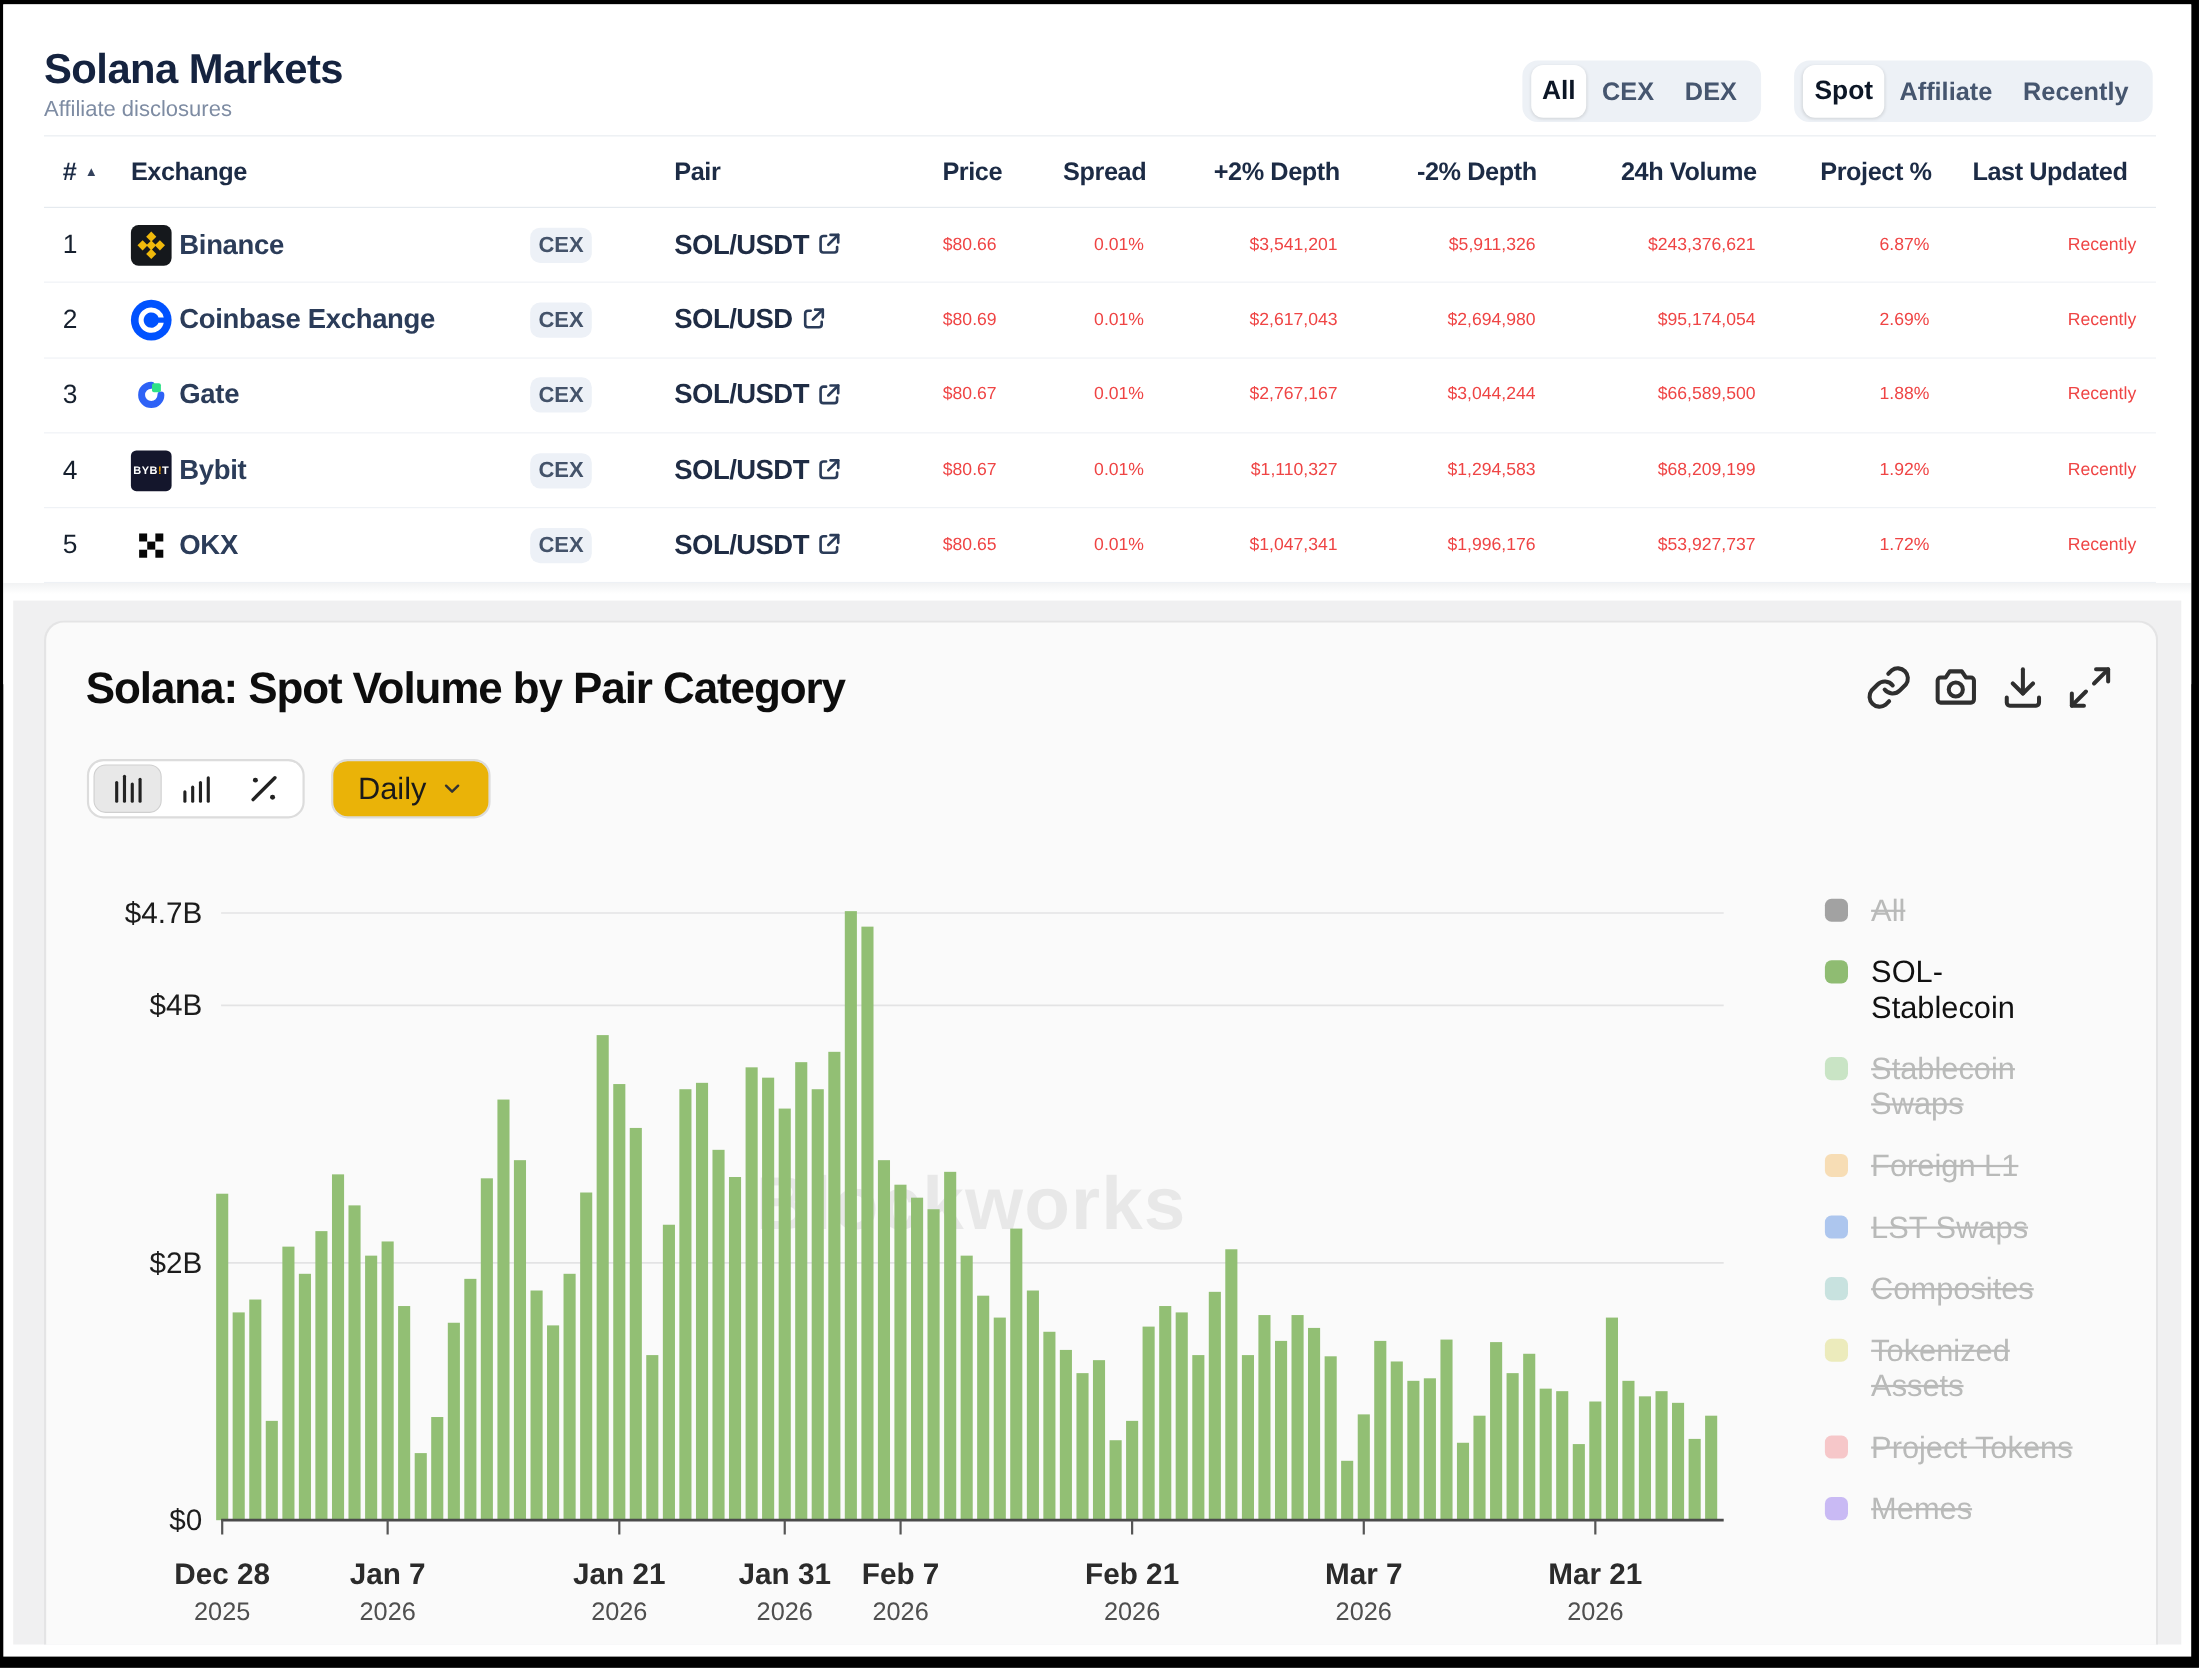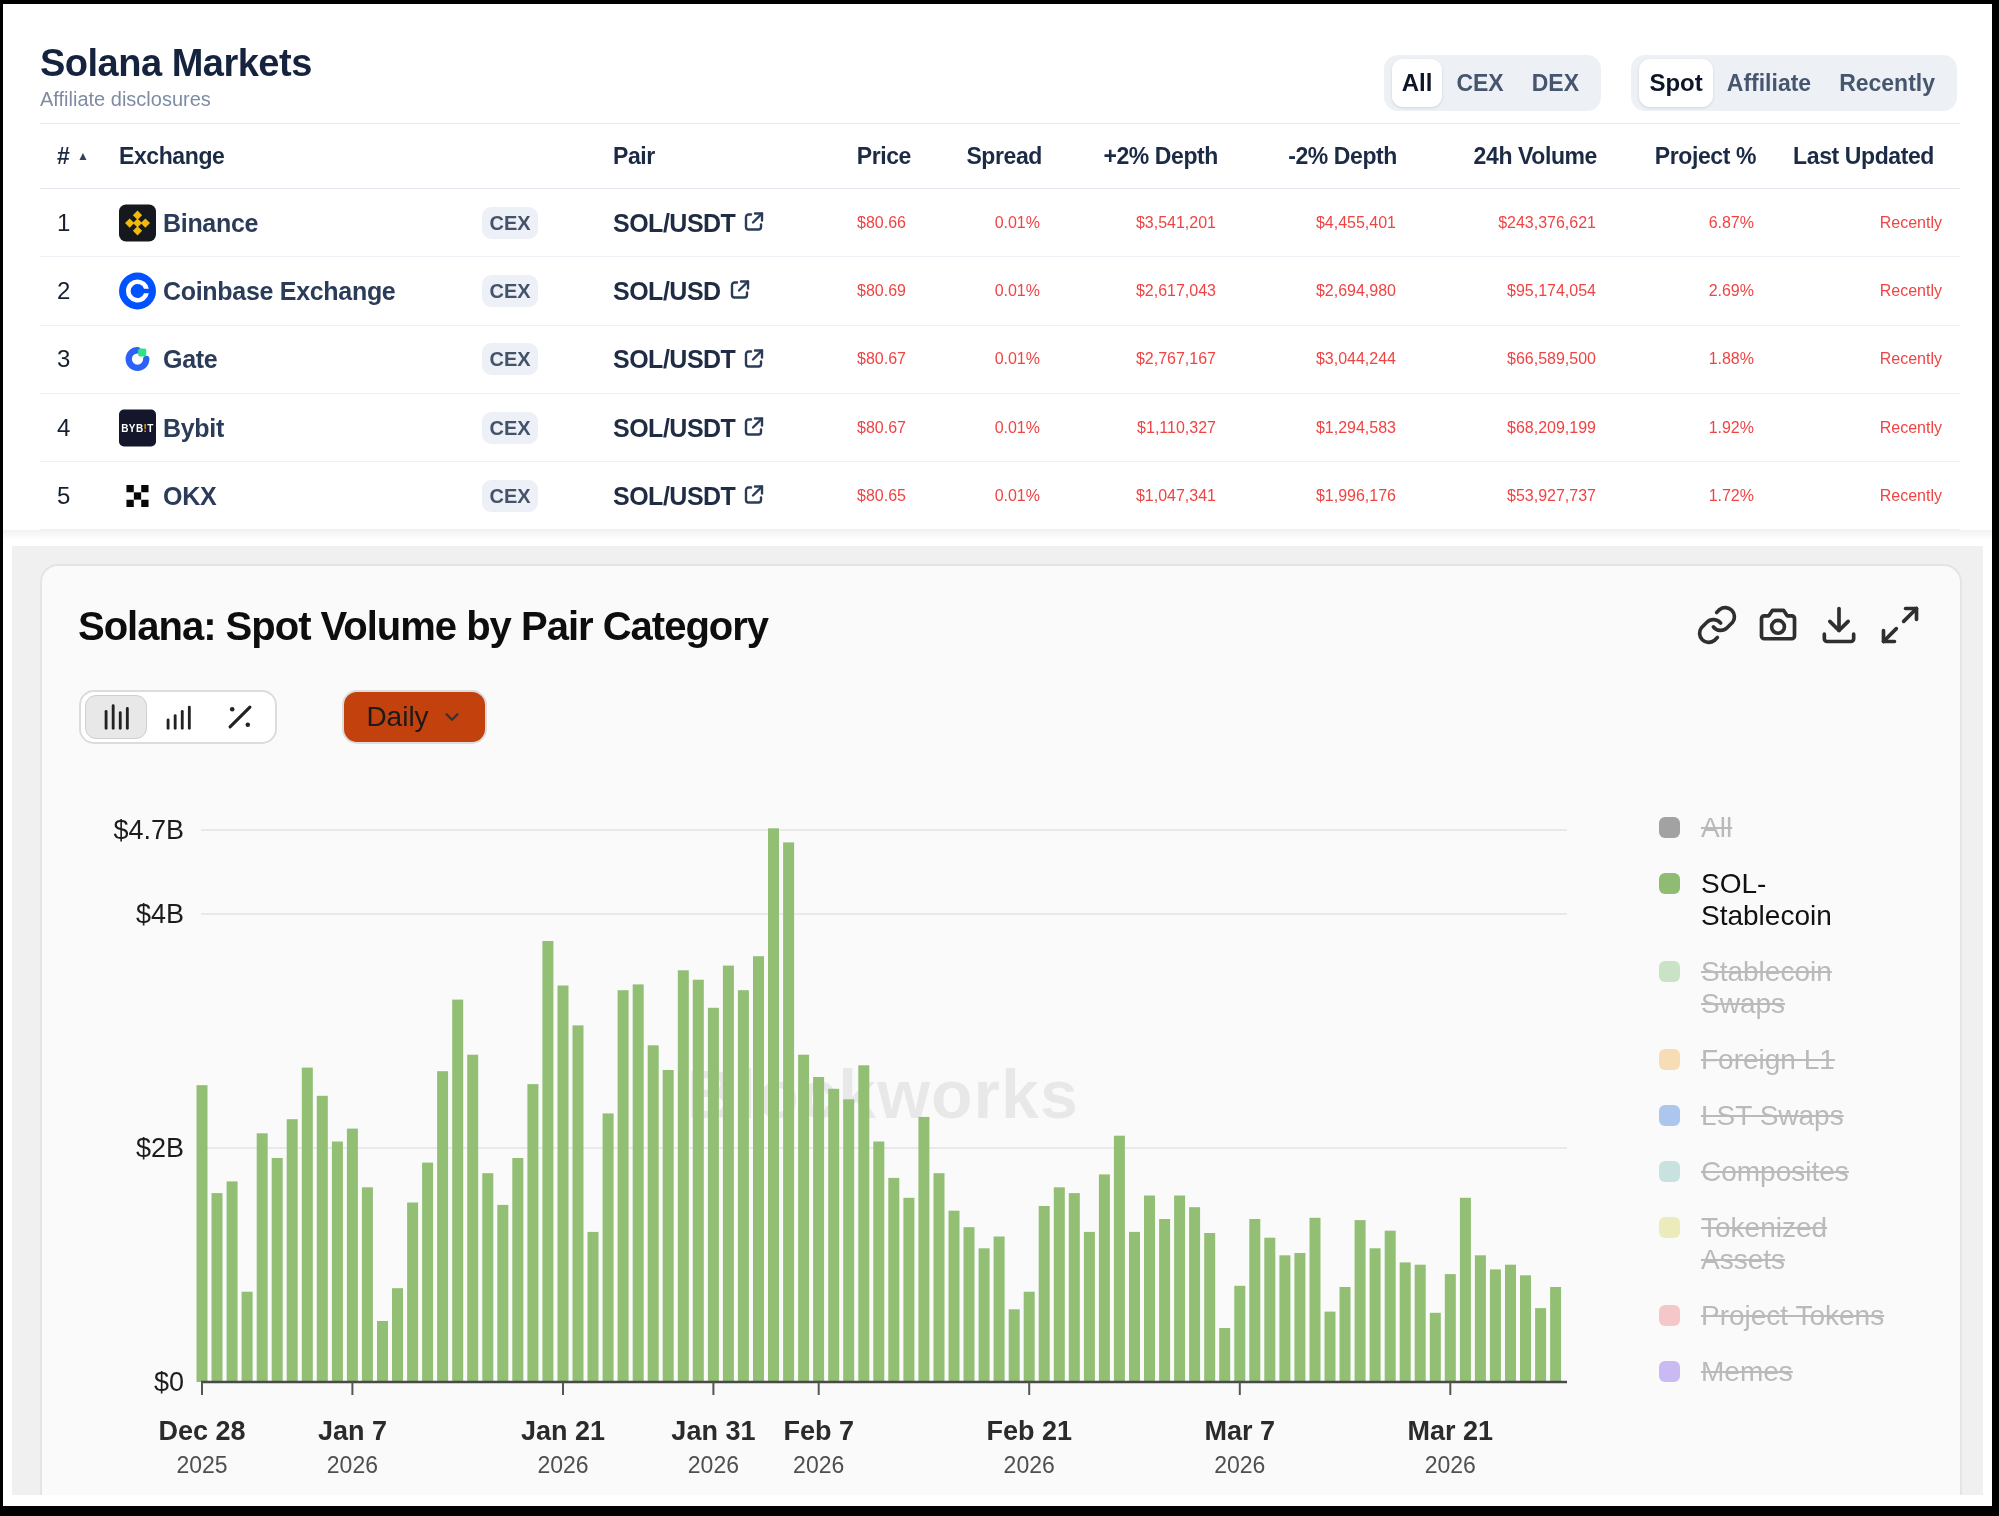--- a/index.html
+++ b/index.html
@@ -25,21 +25,21 @@
 .ext { margin-top:-2px; }
 .num { font-size:16px; color:#ef4444; }
 
 #bottom { position:absolute; left:9px; top:542px; width:1971px; height:949px; background:#f0f0f1; overflow:hidden; }
 #card { position:absolute; left:28px; top:18px; width:1922px; height:960px; background:#fafafa; border:2px solid #e4e4e5; border-radius:18px 18px 0 0; border-bottom:none; }
 .ctitle { position:absolute; left:36px; top:38px; font-size:40px; font-weight:bold; color:#0d0d0d; letter-spacing:-1px; }
 .cicons { position:absolute; right:38px; top:37px; display:flex; gap:17px; }
 .btngrp { position:absolute; left:37px; top:124px; height:54px; background:#fff; border:2px solid #dcdcdc; border-radius:15px; display:flex; align-items:center; padding:4px; gap:0; }
 .bseg { width:62px; height:44px; display:flex; align-items:center; justify-content:center; border-radius:11px; }
 .bseg.sel { background:#e8e8e8; border:1px solid #cfcfcf; }
-.daily { position:absolute; left:259px; top:124px; width:145px; height:54px; background:#c2410c; border:2px solid #dcdcdc; border-radius:15px; font-size:28px; color:#1a1a1a; display:flex; align-items:center; justify-content:center; gap:12px;margin-left:41px; }
+.daily { position:absolute; left:259px; top:124px; width:145px; height:54px; background:#eab308; border:2px solid #dcdcdc; border-radius:15px; font-size:28px; color:#1a1a1a; display:flex; align-items:center; justify-content:center; gap:12px; }
 .lg-item { display:flex; gap:21px; margin-bottom:24px; font-size:28px; line-height:32px; align-items:flex-start; }
 .lg-sq { flex:0 0 auto; width:21px; height:21px; border-radius:6px; margin-top:5px; }
 .lg-on { color:#111; }
 .lg-off { color:#b9bab9; text-decoration:line-through; }
 #legend { position:absolute; left:1617px; top:246px; width:280px; }
 .wm { position:absolute; left:645px; top:489px; font-size:68px; font-weight:bold; color:rgba(0,0,0,0.07); letter-spacing:1px; }
 </style></head>
 <body>
 <div id="content">
   <div id="top">
@@ -84,21 +84,21 @@
 <span class="c-name">Binance</span>
 <span class="badge">CEX</span>
 <span class="c-pair">SOL/USDT <svg class="ext" width="24" height="24" viewBox="0 0 24 24" fill="none" stroke="#2b3c59" stroke-width="2.4" stroke-linecap="round" stroke-linejoin="round">
             <path d="M9 5H6.5A2.5 2.5 0 0 0 4 7.5v10A2.5 2.5 0 0 0 6.5 20h10a2.5 2.5 0 0 0 2.5-2.5V15"></path>
             <path d="M13 4h7v7"></path>
             <path d="M20 4 11 13"></path>
           </svg></span>
 <span class="num" style="right:1054px">$80.66</span>
 <span class="num" style="right:920px">0.01%</span>
 <span class="num" style="right:744px">$3,541,201</span>
-<span class="num" style="right:564px">$4,455,401</span>
+<span class="num" style="right:564px">$5,911,326</span>
 <span class="num" style="right:364px">$243,376,621</span>
 <span class="num" style="right:206px">6.87%</span>
 <span class="num" style="right:18px">Recently</span>
 </div>
 <div class="row" style="top:253.3px;height:68.30000000000001px">
 <span class="c-num">2</span>
 <span class="c-logo">
           <div class="logo" style="background:#0052ff;border-radius:50%"><svg width="37" height="37" viewBox="0 0 24 24">
               <path fill="#fff" d="M12 4.5a7.5 7.5 0 1 0 7.36 9h-3.1a4.5 4.5 0 1 1 0-3h3.1A7.5 7.5 0 0 0 12 4.5z"></path>
             </svg></div>

